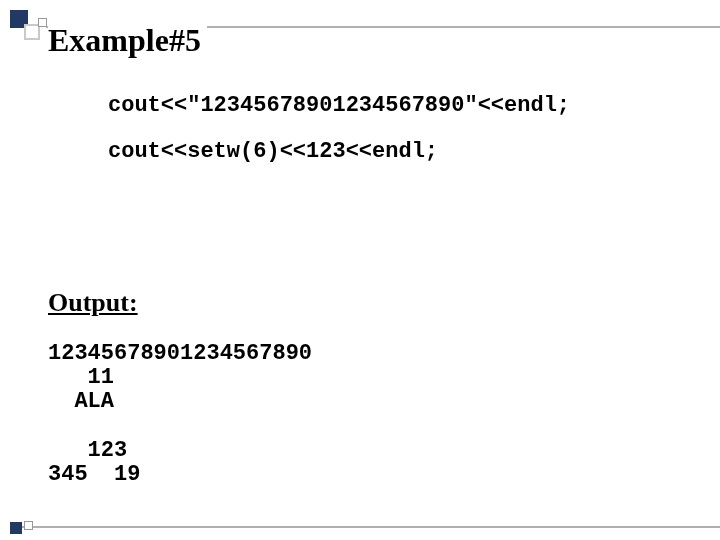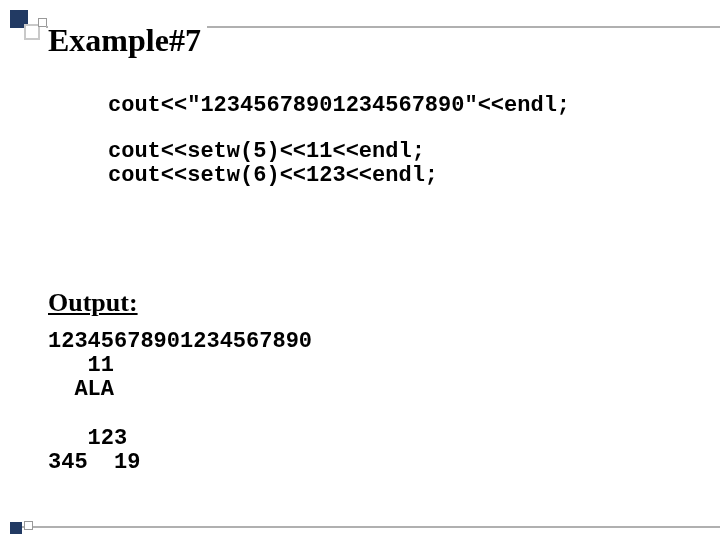--- a/index.html
+++ b/index.html
@@ -81,21 +81,21 @@
     top: 288px;
     font-family: "Comic Sans MS", "Comic Sans", cursive;
     font-weight: bold;
     font-size: 26px;
     text-decoration: underline;
     color: #000;
   }
   .outputblock {
     position: absolute;
     left: 48px;
-    top: 330px;
+    top: 342px;
     font-family: "Courier New", Courier, monospace;
     font-size: 22px;
     font-weight: bold;
     line-height: 1.1;
     color: #000;
     white-space: pre;
   }
   .bottom-rule {
     position: absolute;
     left: 10px;
@@ -125,26 +125,25 @@
 </head>
 <body>
 
 <div class="deco">
   <div class="sq1"></div>
   <div class="sq2"></div>
   <div class="sq3"></div>
   <div class="lineh"></div>
 </div>
 
-<div class="title">Example#7</div>
+<div class="title">Example#5</div>
 
 <div class="codeblock">
   <div>cout&lt;&lt;"12345678901234567890"&lt;&lt;endl;</div>
   <div class="gap"></div>
-  <div>cout&lt;&lt;setw(5)&lt;&lt;11&lt;&lt;endl;</div>
   <div>cout&lt;&lt;setw(6)&lt;&lt;123&lt;&lt;endl;</div>
 </div>
 
 <div class="output-label">Output:</div>
 
 <div class="outputblock"><span>12345678901234567890</span>
 <span>   11</span>
 <span>  ALA</span>
 <span></span>
 <span>   123</span>

